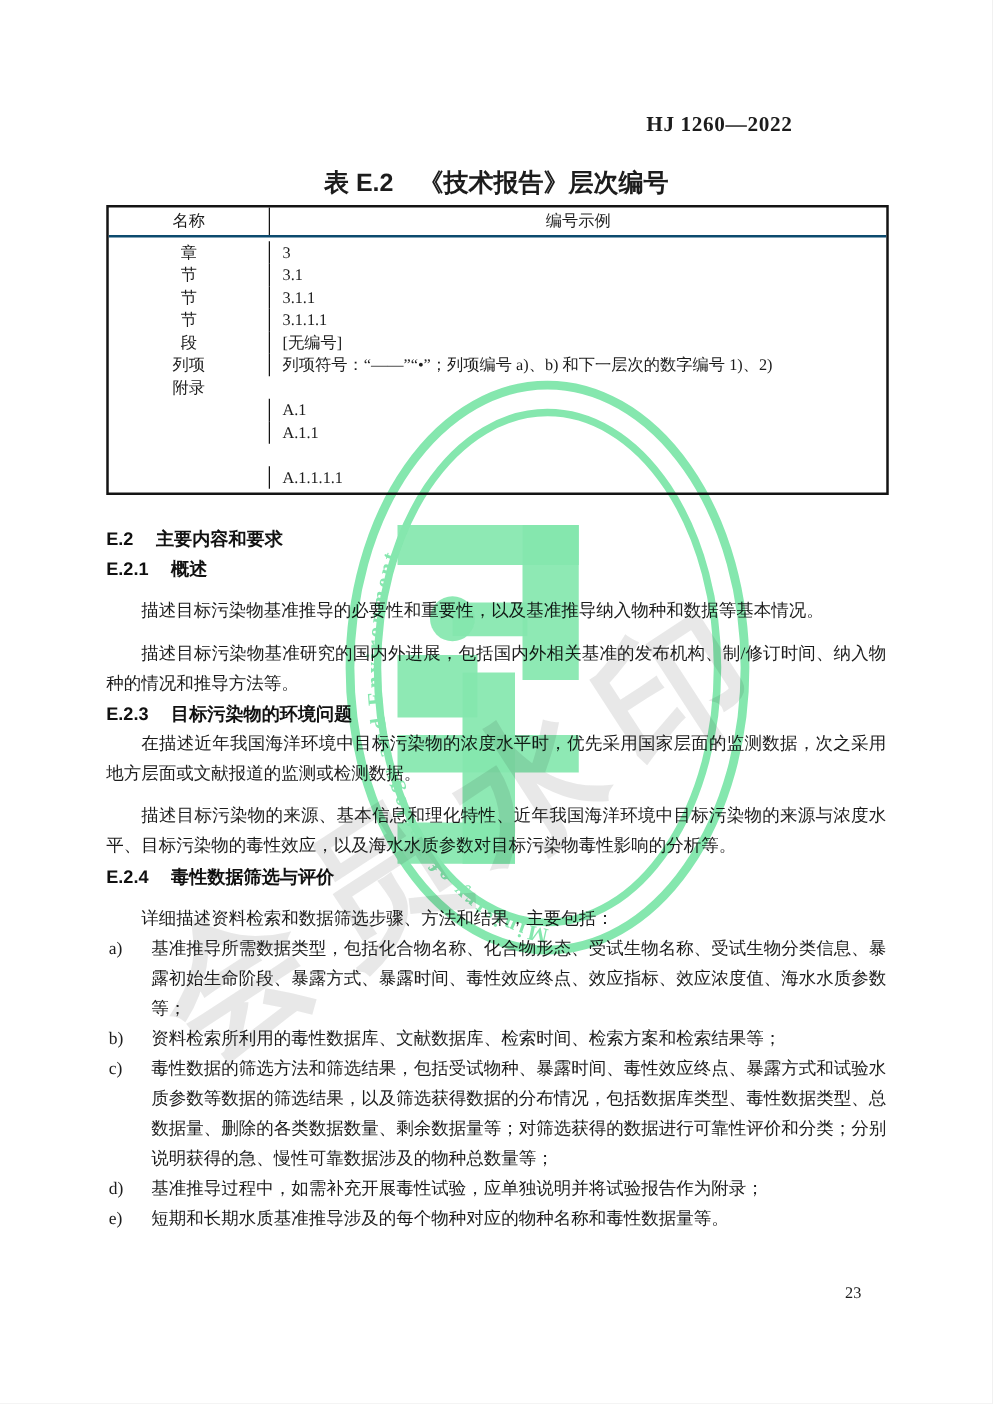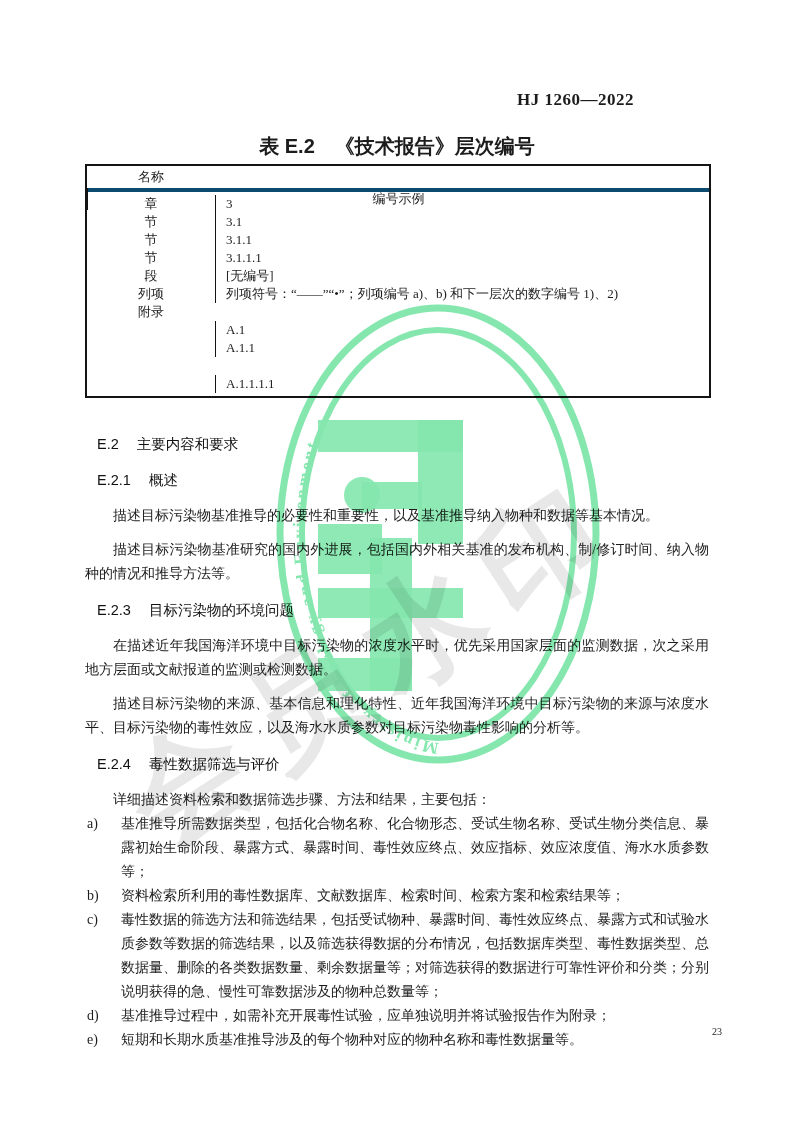--- a/index.html
+++ b/index.html
@@ -34,48 +34,48 @@
   .tbl-title{
     position:absolute;top:133px;left:85px;width:624px;
     text-align:center;font-weight:bold;font-size:20px;
     font-family:"Liberation Sans","DejaVu Sans",sans-serif;
   }
   .etable{
     position:absolute;top:164px;left:85px;width:622px;
     border:2px solid #141414;font-size:13px;
   }
   .etable .hrow{
-    display:flex;border-bottom:4px solid #0c4a6e;height:22px;line-height:22px;flex-direction:column;
+    display:flex;border-bottom:2px solid #0c4a6e;height:22px;line-height:22px;
   }
   .etable .row{display:flex;height:18px;line-height:18px;}
   .etable .row:first-of-type{margin-top:3px;}
   .etable .c1{width:128px;text-align:center;flex:none;}
   .etable .c2{flex:1;border-left:1px solid #141414;padding-left:10px;}
   .etable .hrow .c2{text-align:center;padding-left:0;}
   .etable .body{padding-bottom:3px;}
   
   .sections{position:absolute;left:85px;top:420px;width:624px;font-size:14px;line-height:24px;}
   .sections h2{
     font-family:"Liberation Sans","DejaVu Sans",sans-serif;
-    font-size:14.5px;font-weight:normal;margin:12px;color:#111;
+    font-size:14.5px;font-weight:bold;margin:0;color:#111;
   }
   .hnum{margin-right:14px;}
   .h-e2{margin-top:8px;}
   .h-e21{margin-top:38px;}
   .h-e22{margin-top:16px;}
   .h-e23{margin-top:10px;}
   .h-e24{margin-top:12px;}
   .para{margin:0;text-indent:2em;text-align:justify;}
   .p-gap{margin-top:10px;}
   .list{margin-top:0;}
   .li{display:flex;text-align:justify;}
   .li .marker{flex:none;width:34px;padding-left:2px;}
   .li .text{flex:1;}
   
-  .page-num{position:absolute;top:1026px;left:676px;font-size:10px;z-index:1;margin-left:36px;}
+  .page-num{position:absolute;top:1026px;left:676px;font-size:13px;z-index:1;}
 </style>
 </head>
 <body>
 
 <div class="page">
 
   <div class="gray-wm">会员水印</div>
 
   <div class="content">
 

